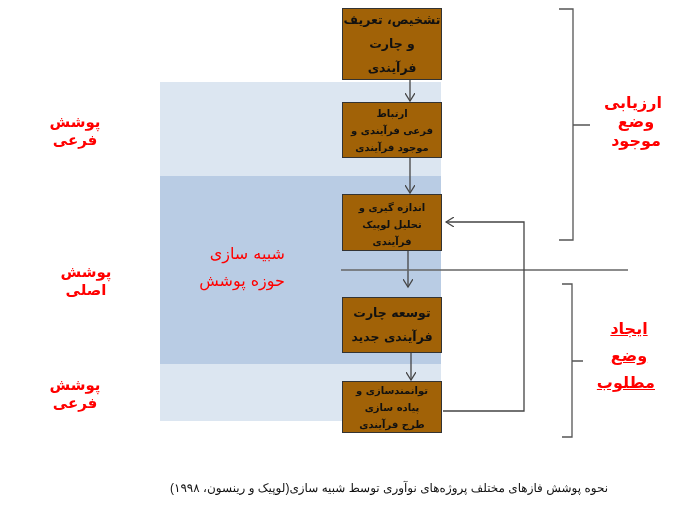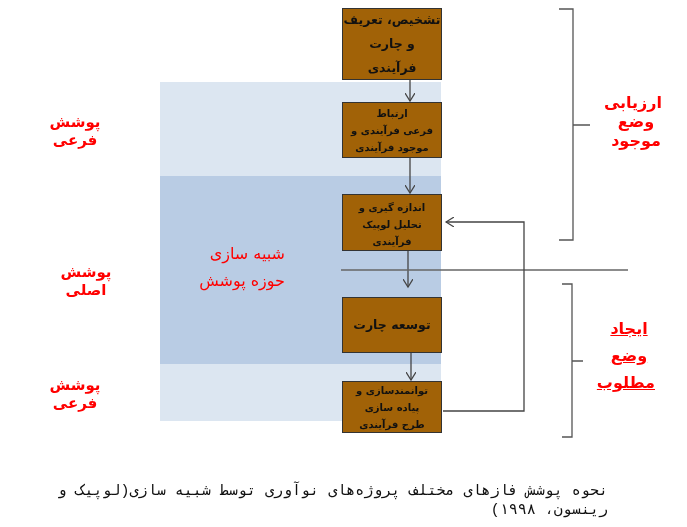--- a/index.html
+++ b/index.html
@@ -13,21 +13,21 @@
          display:flex; flex-direction:column; align-items:center; justify-content:center;
          direction:rtl; text-align:center; color:#111; font-weight:bold; }
   .box span { display:block; }
   .box.big { font-size:12.5px; line-height:24px; }
   .box.small { font-size:10px; line-height:17px; }
   .red { position:absolute; color:#ff0000; font-weight:bold; direction:rtl; text-align:center; }
   .lbl-side { font-size:15px; }
   .lbl-zone { font-size:16px; font-weight:normal; line-height:27px; text-align:right; }
   .lbl-phase { font-size:16px; line-height:19px; }
   .caption { position:absolute; left:8px; top:481px; width:600px; direction:rtl; text-align:right;
-             font-family:Liberation Mono, monospace; font-size:15px; color:#111; }
+             font-family:Liberation Sans, sans-serif; font-size:12px; color:#111; }
   svg.overlay { position:absolute; left:0; top:0; pointer-events:none; }
 </style>
 </head>
 <body>
 
 <div class="band band-light" style="top:82px;height:94px;"></div>
 <div class="band band-dark" style="top:176px;height:188px;"></div>
 <div class="band band-light" style="top:364px;height:57px;"></div>
 
 <svg class="overlay" width="687" height="527">
@@ -60,20 +60,21 @@
   <span>فرعی فرآیندی و</span>
   <span>موجود فرآیندی</span>
 </div>
 <div class="box small" style="top:194px;height:57px;justify-content:flex-end;">
   <span>اندازه گیری و</span>
   <span>تحلیل لوپیک</span>
   <span>فرآیندی</span>
 </div>
 <div class="box big" style="top:288px;height:56px;margin-top:9px;">
   <span>توسعه چارت</span>
+  <span>فرآیندی جدید</span>
 </div>
 <div class="box small" style="top:381px;height:52px;">
   <span>توانمندسازی و</span>
   <span>پیاده سازی</span>
   <span>طرح فرآیندی</span>
 </div>
 
 <div class="red lbl-side" style="left:30px;top:113px;width:90px;">پوشش فرعی</div>
 <div class="red lbl-side" style="left:41px;top:263px;width:90px;">پوشش اصلی</div>
 <div class="red lbl-side" style="left:30px;top:376px;width:90px;">پوشش فرعی</div>

